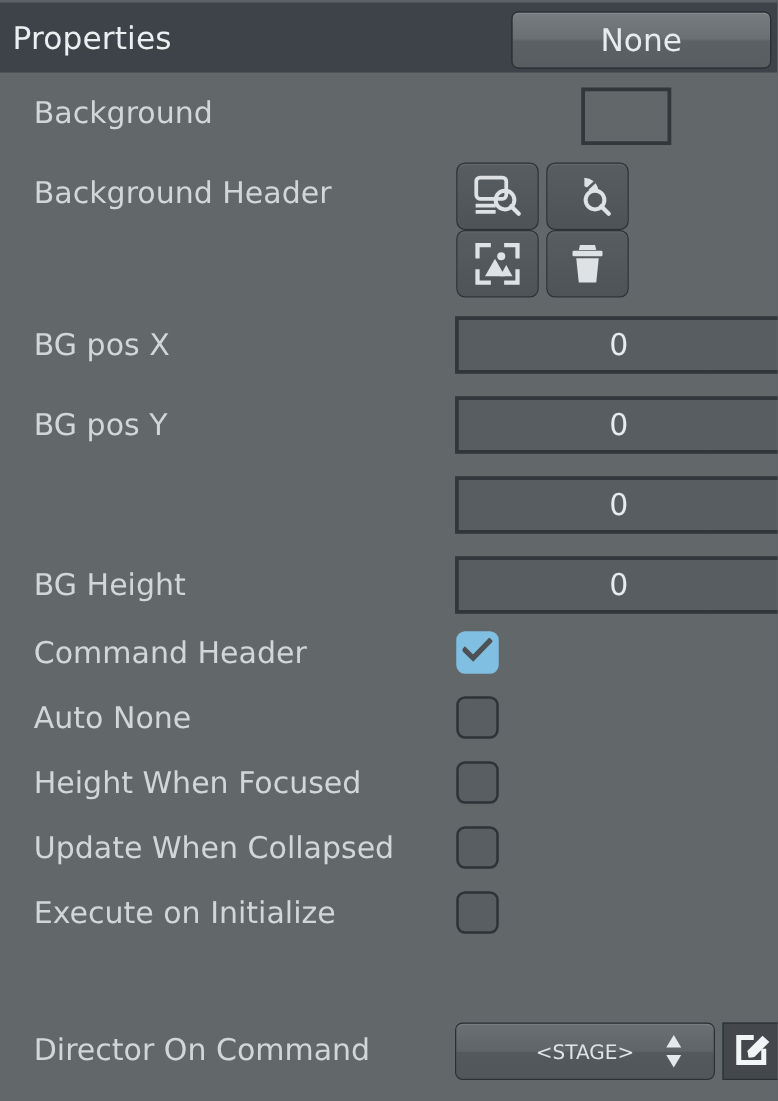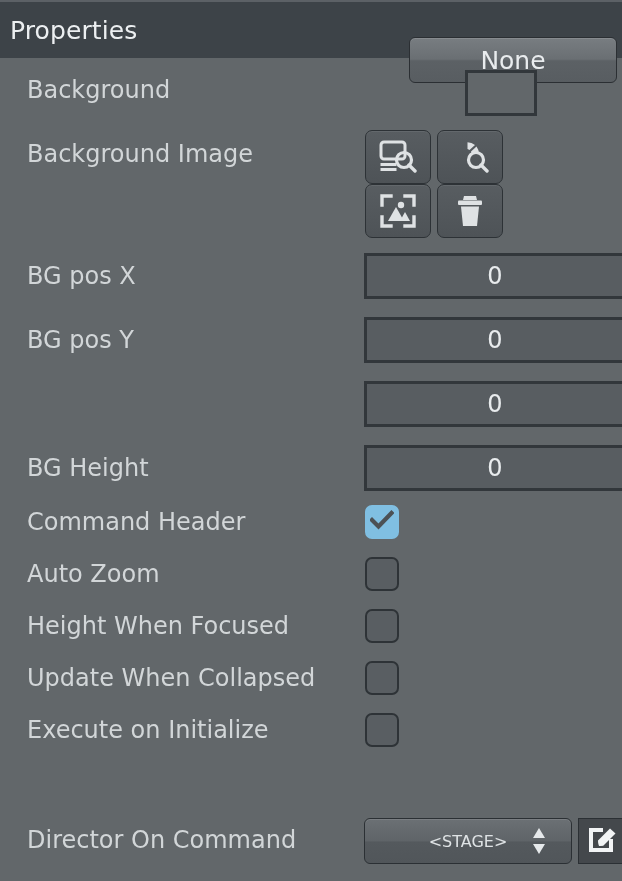--- a/index.html
+++ b/index.html
@@ -54,21 +54,20 @@
     border: 1px solid #2b2f33;
     background: linear-gradient(to bottom, #787d81 0%, #6a6f73 48%, #5c6165 52%, #585d61 100%);
     box-shadow: inset 0 1px 0 rgba(255,255,255,0.12);
     color: #e9ecee;
     font-size: 25px;
     display: flex;
     align-items: center;
     justify-content: center;
     box-sizing: border-box;
     cursor: pointer;
-    margin-top: 28px;
   }
 
   
   .row {
     position: absolute;
     left: 16px;
     width: 622px;
     height: 64px;
   }
   .lbl {
@@ -204,21 +203,21 @@
     <div class="hdr-title">Properties</div>
     <div class="none-btn">None</div>
   </div>
 
   <div class="row" style="top:58px">
     <div class="lbl">Background</div>
     <div class="swatch"></div>
   </div>
 
   <div class="row" style="top:122px;height:120px">
-    <div class="lbl" style="height:64px">Background Image</div>
+    <div class="lbl" style="height:64px">Background Header</div>
 
     <div class="iconbtn" style="left:349px;top:8px">
       <span>
         <svg width="38" height="34" viewBox="0 0 38 34">
           <rect x="2" y="2" width="24" height="17" rx="3" fill="none" stroke="#dfe2e4" stroke-width="3"></rect>
           <rect x="1.5" y="23" width="16" height="3" fill="#dfe2e4"></rect>
           <rect x="1.5" y="28" width="16" height="3" fill="#dfe2e4"></rect>
           <circle cx="25" cy="20" r="7.5" fill="none" stroke="#dfe2e4" stroke-width="3.2"></circle>
           <line x1="30" y1="25" x2="36" y2="31" stroke="#dfe2e4" stroke-width="3.4" stroke-linecap="round"></line>
         </svg>
@@ -287,21 +286,21 @@
     <div class="cb on" style="top:9px">
       <span>
         <svg width="24" height="20" viewBox="0 0 24 20">
           <path d="M2 10 L8.5 16.5 L21.5 3" fill="none" stroke="#4c5155" stroke-width="4.2" stroke-linecap="square" stroke-linejoin="miter"></path>
         </svg>
       </span>
     </div>
   </div>
 
   <div class="row" style="top:548px;height:52px">
-    <div class="lbl" style="height:52px">Auto Zoom</div>
+    <div class="lbl" style="height:52px">Auto None</div>
     <div class="cb" style="top:9px"></div>
   </div>
 
   <div class="row" style="top:600px;height:52px">
     <div class="lbl" style="height:52px">Height When Focused</div>
     <div class="cb" style="top:9px"></div>
   </div>
 
   <div class="row" style="top:704px;height:52px">
     <div class="lbl" style="height:52px">Execute on Initialize</div>

